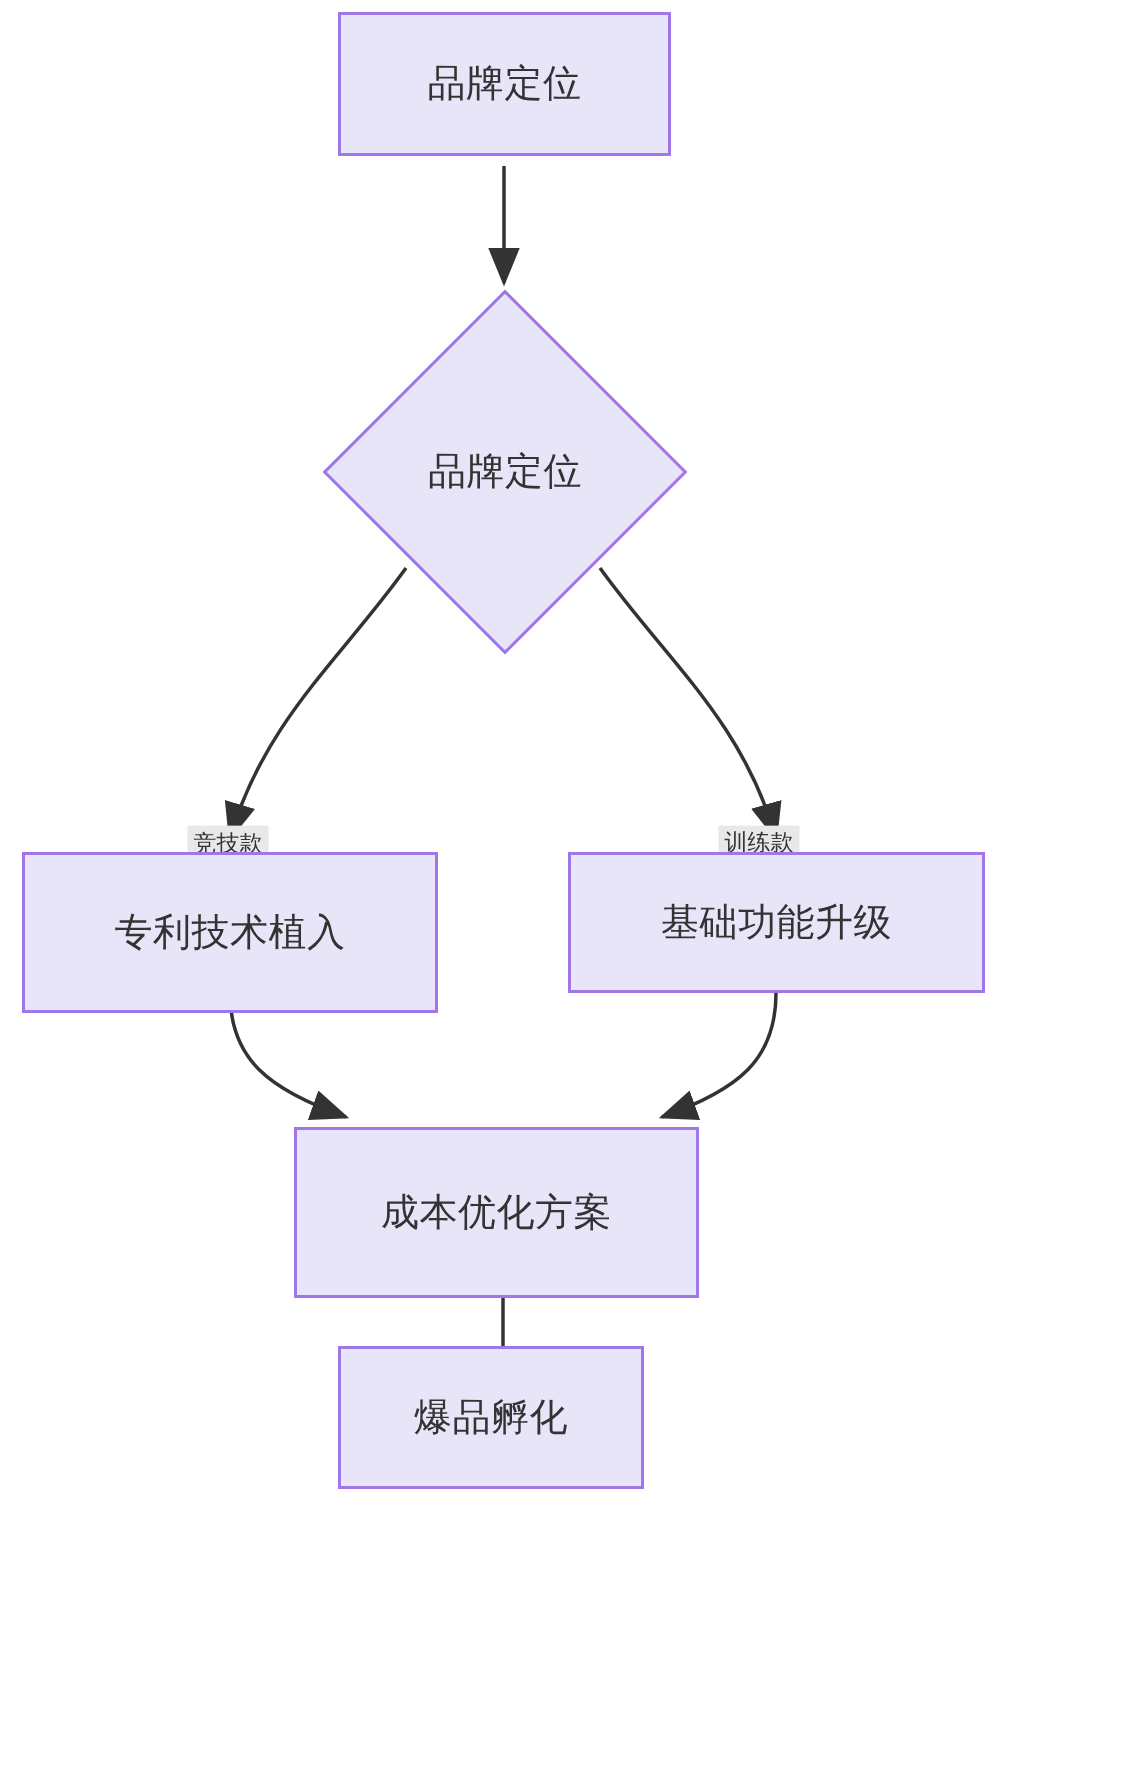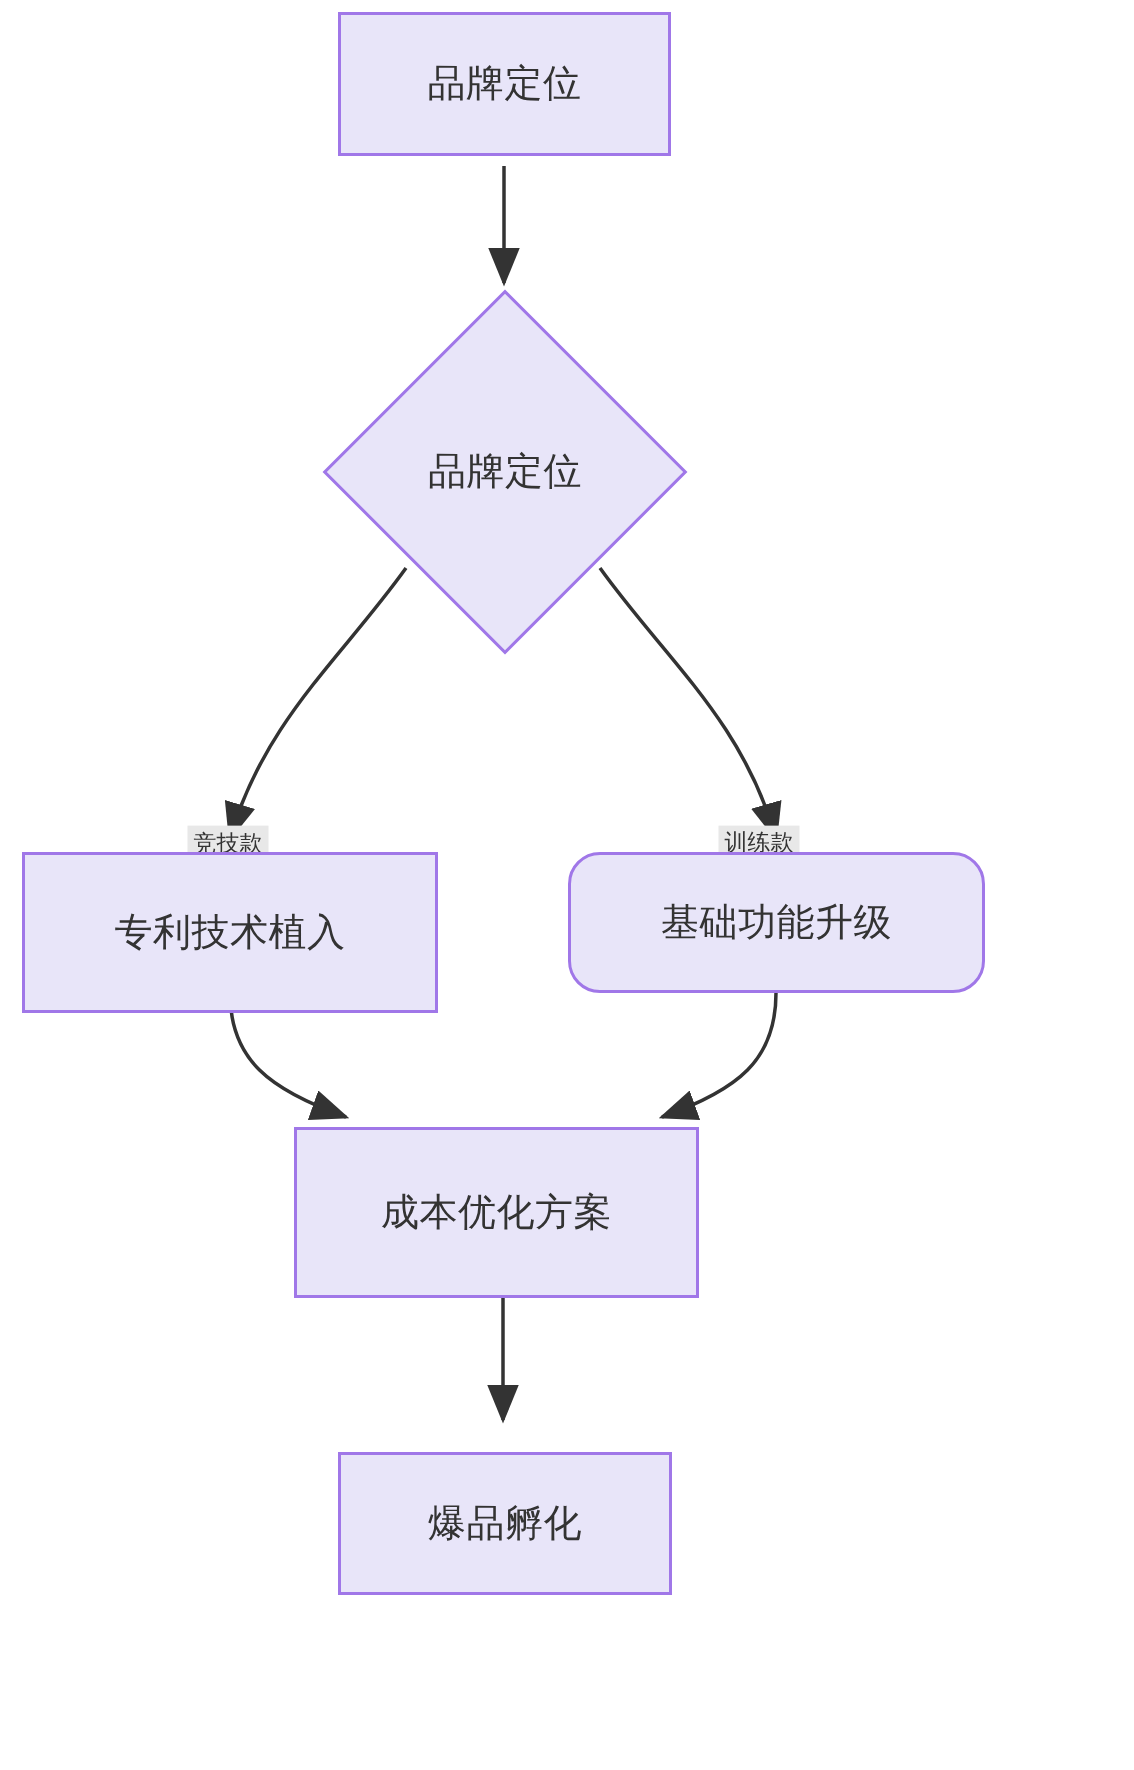--- a/index.html
+++ b/index.html
@@ -125,25 +125,25 @@
   </div>
 
   <div class="edge-label" style="left:759px; top:843px;font-family:Liberation Serif, serif;">
     <span>训练款</span>
   </div>
 
   <div class="node rect" style="left:22px; top:852px; width:416px; height:161px;">
     <span class="node-label">专利技术植入</span>
   </div>
 
-  <div class="node rect" style="left:568px; top:852px; width:417px; height:141px;border-radius:32px;">
+  <div class="node rect" style="left:568px; top:852px; width:417px; height:141px;">
     <span class="node-label">基础功能升级</span>
   </div>
 
   <div class="node rect" style="left:294px; top:1127px; width:405px; height:171px;">
     <span class="node-label">成本优化方案</span>
   </div>
 
-  <div class="node rect" style="left:338px; top:1452px; width:334px; height:143px;">
+  <div class="node rect" style="left:338px; top:1346px; width:306px; height:143px;">
     <span class="node-label">爆品孵化</span>
   </div>
 
 </div>
 
 </body></html>

